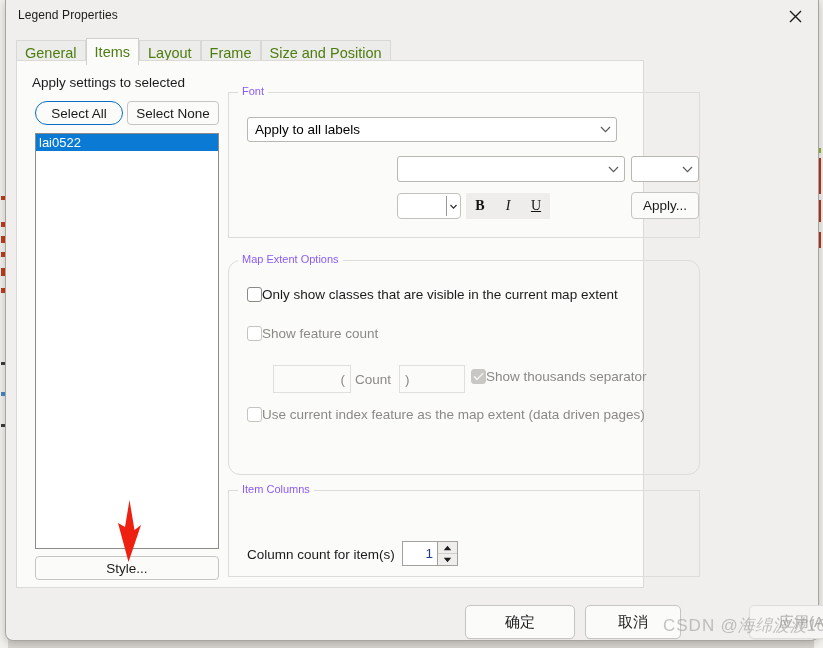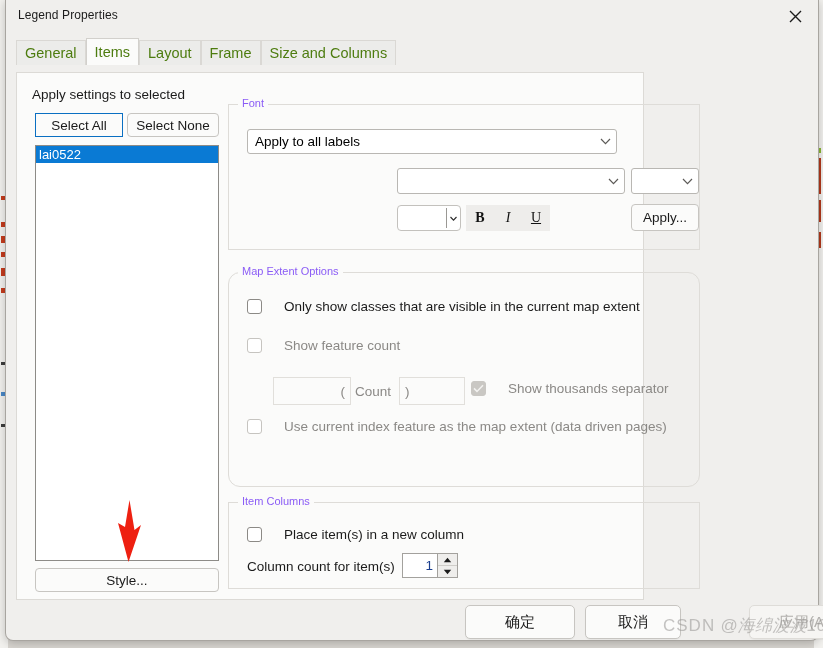--- a/index.html
+++ b/index.html
@@ -113,21 +113,21 @@
     height: 27px;
     line-height: 27px;
     border-color: #d2d0cc;
     z-index: 2;
   }
 
   
   #content-panel {
     position: absolute;
     left: 10px;
-    top: 72px;
+    top: 60px;
     width: 628px;
     height: 528px;
     background: #fbfbfa;
     border: 1px solid #dcdad6;
     box-sizing: border-box;
   }
 
   
   #apply-settings-label {
     position: absolute;
@@ -136,21 +136,21 @@
     font-size: 13.5px;
   }
   #select-all-button {
     position: absolute;
     left: 18px;
     top: 40px;
     width: 88px;
     height: 24px;
     background: #fbfbfa;
     border: 1px solid #0a6fc2;
-    border-radius: 0;
+    border-radius: 12px;
     font-size: 13.5px;
     color: #1b1b1b;
     display: flex;
     align-items: center;
     justify-content: center;
     cursor: default;
     box-sizing: border-box;
   }
   #select-none-button {
     position: absolute;
@@ -343,21 +343,21 @@
     justify-content: center;
   }
   .cbox.disabled {
     border-color: #c6c4c0;
   }
   .cbox.checked-disabled {
     background: #c9c7c3;
     border-color: #c9c7c3;
   }
   .cb-label {
-    margin-left: 22px;
+    margin-left: 0;
     font-size: 13.5px;
     color: #1b1b1b;
     white-space: nowrap;
   }
   .cb-label.dim { color: #8b8986; }
 
   #cb-only-show   { left: 18px;  top: 26px; }
   #cb-feature-cnt { left: 18px;  top: 65px; }
   #cb-thousands   { left: 242px; top: 108px; }
   #cb-index-feat  { left: 18px;  top: 146px; }
@@ -494,21 +494,21 @@
         <path d="M1 1 L12 12 M12 1 L1 12" stroke="#1b1b1b" stroke-width="1.4" fill="none"></path>
       </svg>
     </div>
   </div>
 
   <div id="tabstrip">
     <div class="tab">General</div>
     <div class="tab active">Items</div>
     <div class="tab">Layout</div>
     <div class="tab">Frame</div>
-    <div class="tab">Size and Columns</div>
+    <div class="tab">Size and Position</div>
   </div>
 
   <div id="content-panel">
 
     <div id="apply-settings-label">Apply settings to selected</div>
 
     <div id="select-all-button">Select All</div>
     <div id="select-none-button">Select None</div>
 
     <div id="items-listbox">
@@ -594,24 +594,20 @@
 
       <div class="checkrow" id="cb-index-feat">
         <div class="cbox disabled"></div>
         <div class="cb-label dim">Use current index feature as the map extent (data driven pages)</div>
       </div>
     </div>
 
     <div class="groupbox" id="columns-group">
       <div class="gb-title">Item Columns</div>
 
-      <div class="checkrow" id="cb-new-column">
-        <div class="cbox"></div>
-        <div class="cb-label">Place item(s) in a new column</div>
-      </div>
 
       <div id="column-count-label">Column count for item(s)</div>
 
       <div id="column-count-spin">
         <div class="cc-val">1</div>
         <div class="cc-buttons">
           <div>
             <svg width="9" height="6" viewBox="0 0 9 6" aria-hidden="true">
                 <path d="M4.5 0.8 L8.2 5.2 L0.8 5.2 Z" fill="#1b1b1b"></path>
               </svg>

